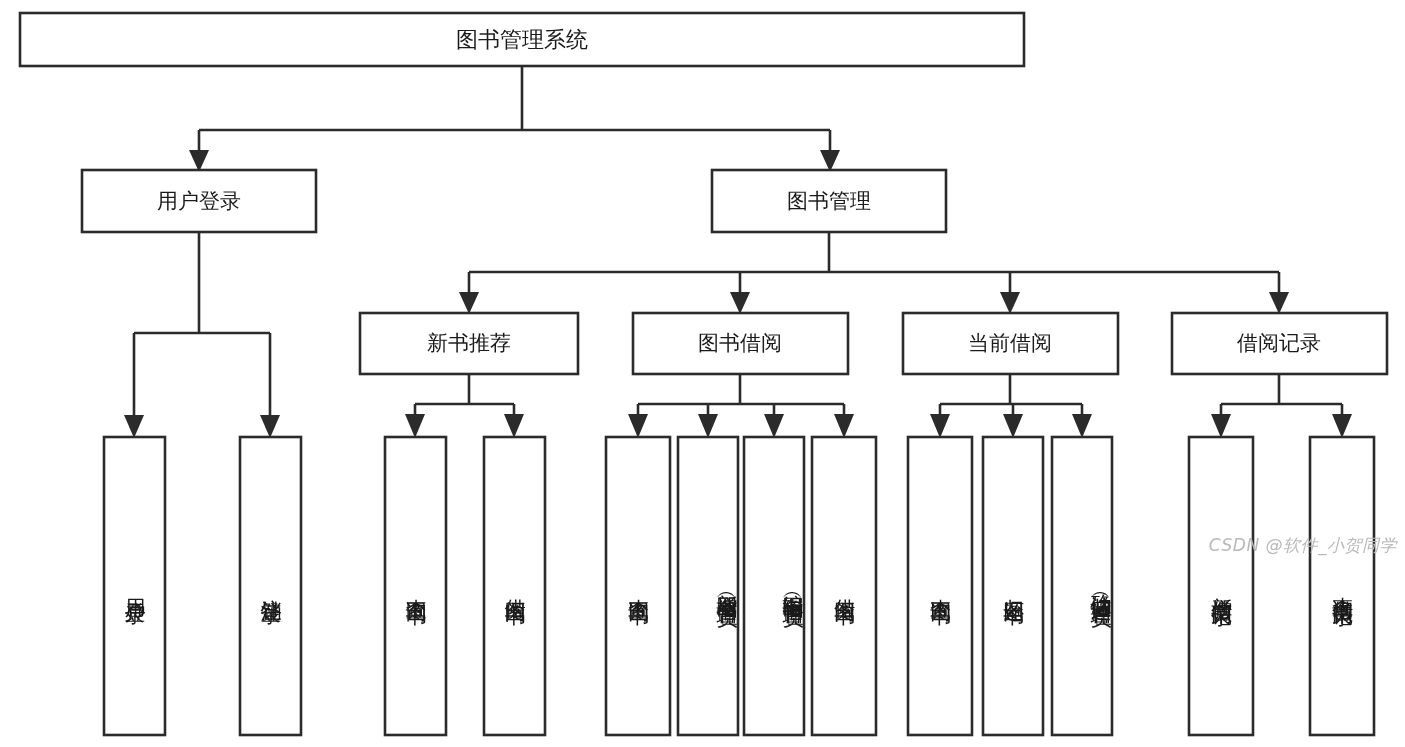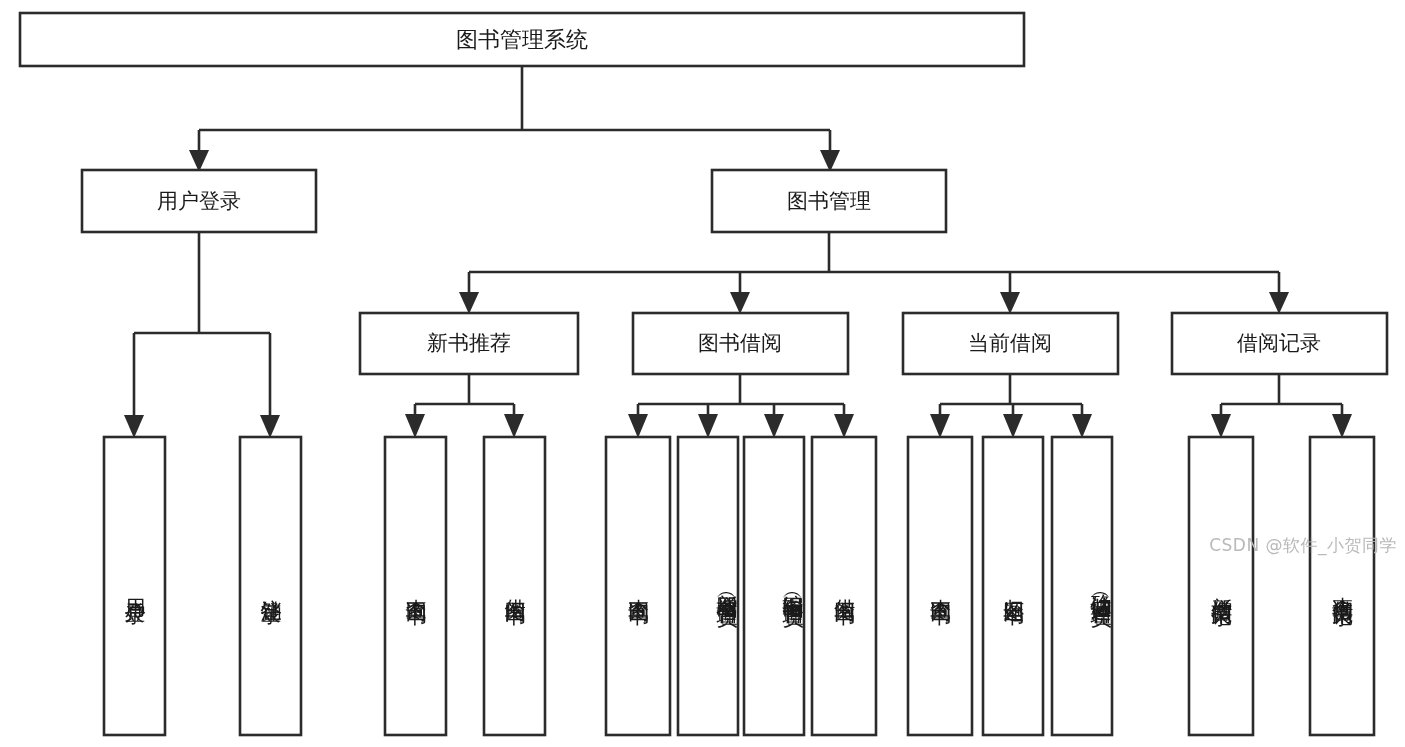--- a/index.html
+++ b/index.html
@@ -69,20 +69,21 @@
   }
   .watermark {
     position: absolute;
     right: 8px;
     bottom: 5px;
     font-family: "DejaVu Sans", "Liberation Sans", sans-serif;
     font-size: 17px;
     color: #b9b9b9;
     letter-spacing: 0.5px;
     white-space: nowrap;
+    font-style: italic;
   }
 </style>
 </head>
 <body>
 
 <div id="diagram-root">
 
   <svg id="tree-svg" viewBox="0 0 1405 747">
     <defs>
       

